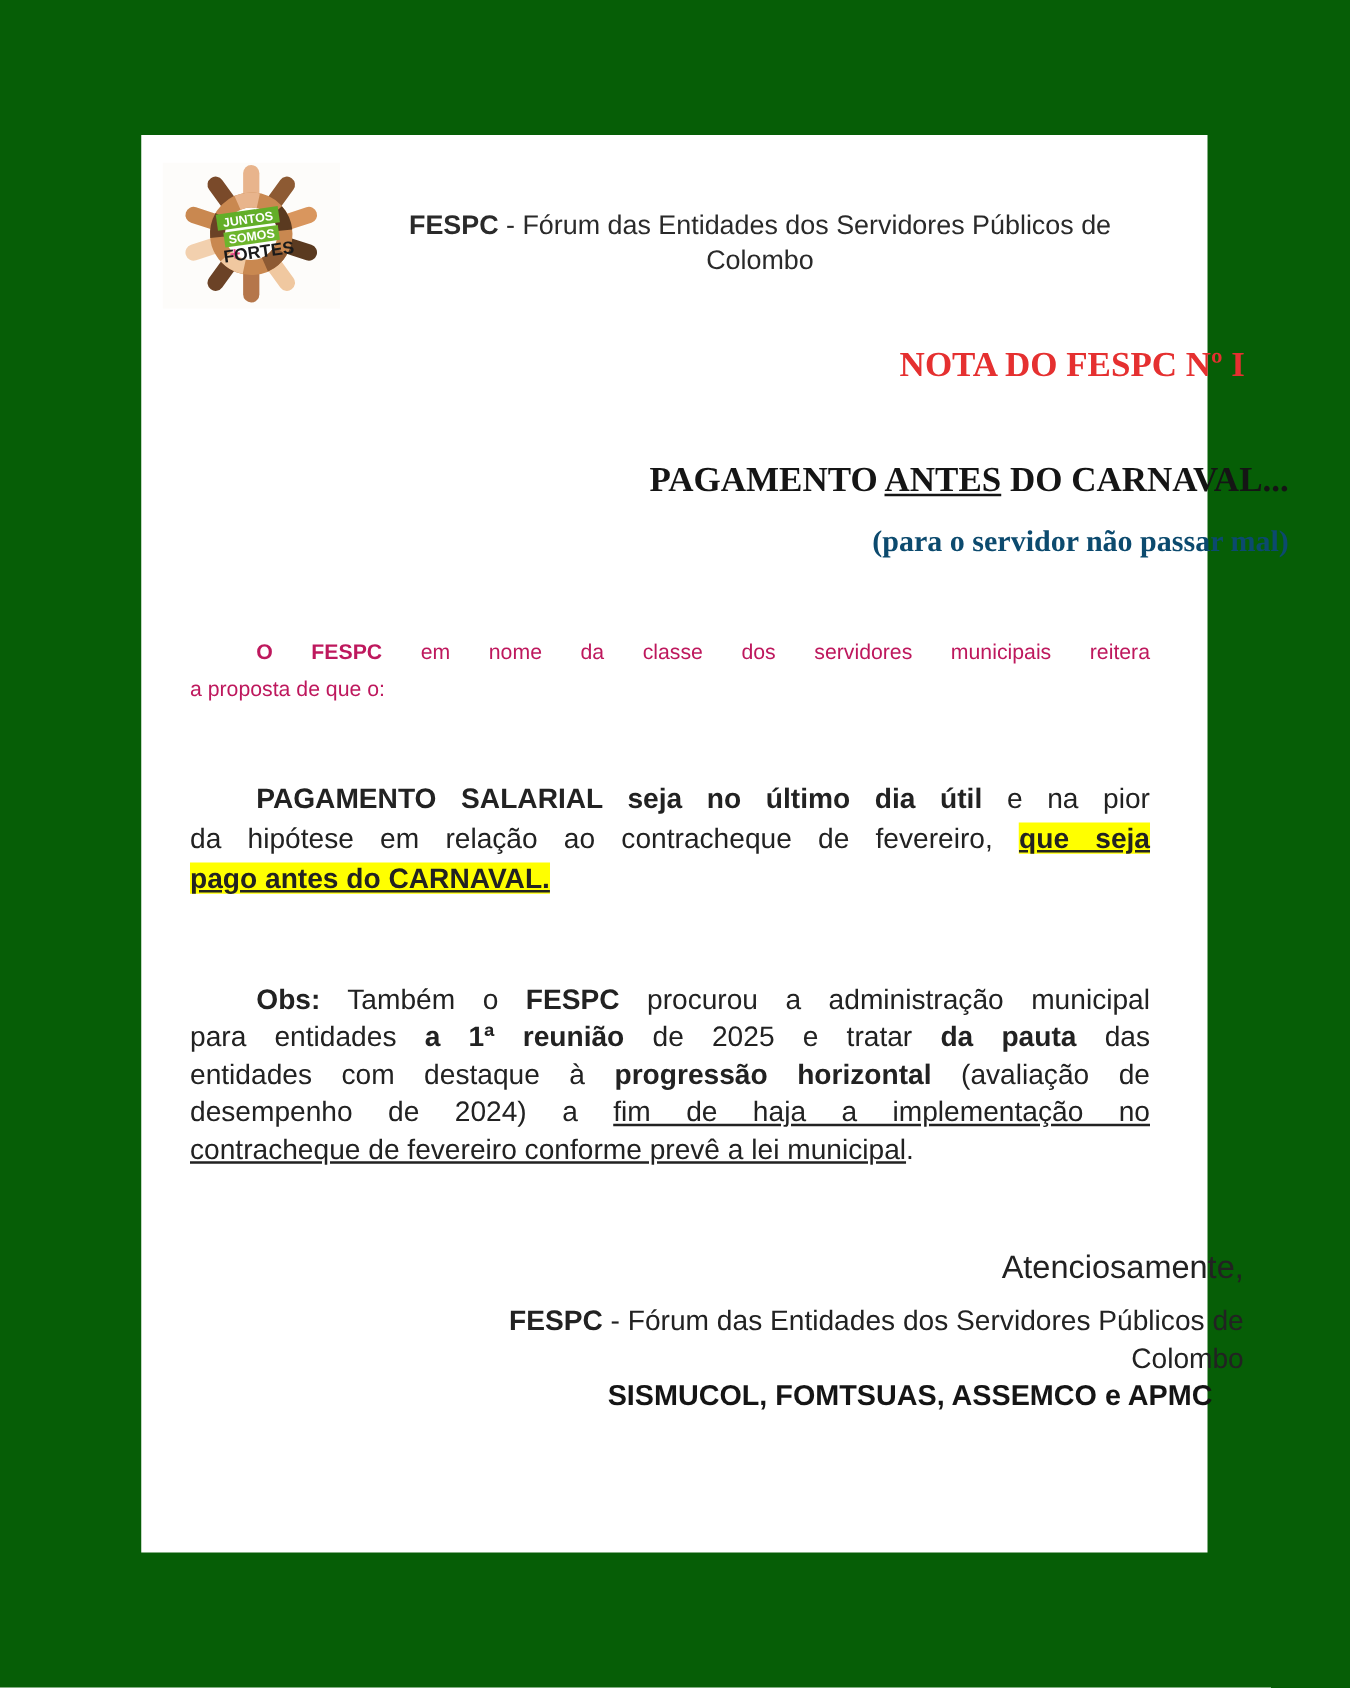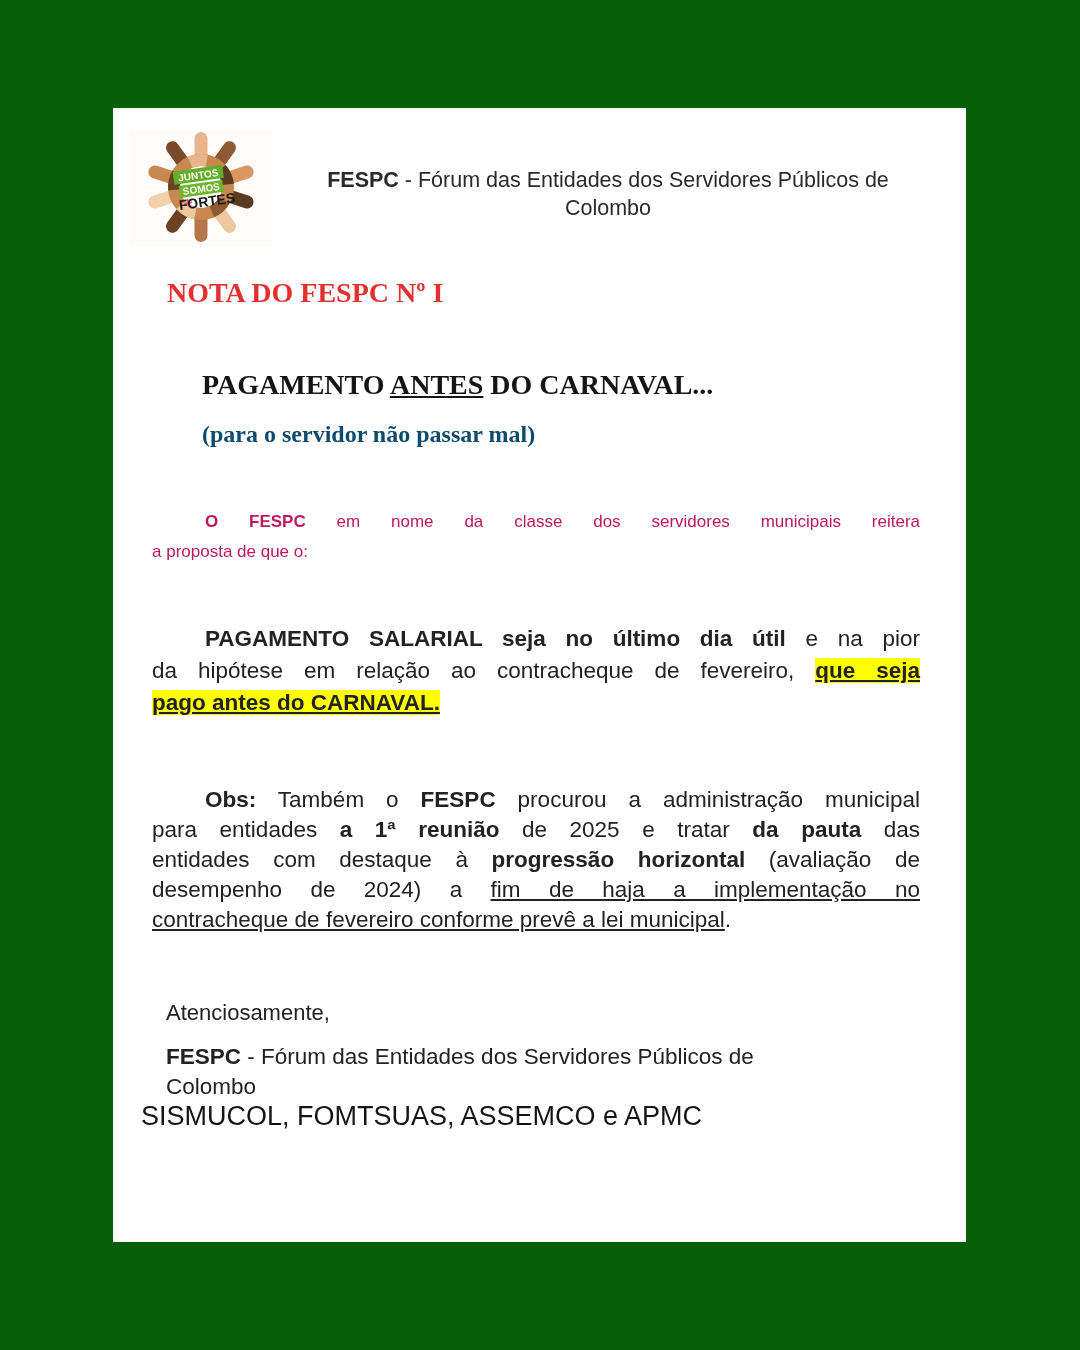--- a/index.html
+++ b/index.html
@@ -14,21 +14,21 @@
     background:#ffffff;color:var(--text-black,#1f1f1f);
   }
   
   .logo{position:absolute;left:17px;top:22px;width:142px;height:117px;}
   .header-text{
     position:absolute;left:180px;top:58px;width:630px;
     text-align:center;font-size:21.5px;line-height:28px;color:#2a2a2a;
   }
   .blockline{display:block;}
   
-  .cblock{position:absolute;left:0;width:853px;text-align:left;padding-left:24px;}
+  .cblock{position:absolute;left:0;width:853px;text-align:right;}
   .shift30{position:relative;left:30px;}
   .shift65{position:relative;left:65px;}
   .shift29{position:relative;left:29px;}
   .shift4{position:relative;left:4px;}
   .nota-title{top:168px;font-family:"Liberation Serif",serif;font-weight:bold;
     font-size:28px;line-height:34px;color:var(--title-red,#e53030);}
   .headline{top:259px;font-family:"Liberation Serif",serif;font-weight:bold;
     font-size:28px;line-height:36px;color:#151515;}
   .headline .u{text-decoration:underline;}
   .subheadline{top:308px;font-family:"Liberation Serif",serif;font-weight:bold;
@@ -40,23 +40,23 @@
   .line{display:block;}
   .just{text-align:justify;text-align-last:justify;}
   .indent{text-indent:53px;}
   .intro{top:399px;}
   .salary{top:515px;line-height:32px;}
   .obs{top:677px;line-height:30px;}
   b{font-weight:bold;}
   .u{text-decoration:underline;margin-top:33px;}
   .hl{background:var(--highlight-yellow,#ffff00);font-weight:bold;text-decoration:underline;}
   
-  .closing{top:890px;font-size:22px;line-height:30px;color:#222;}
+  .closing{top:890px;font-size:26px;line-height:30px;color:#222;}
   .footer-org{top:934px;font-size:22.5px;line-height:30px;color:#222;}
-  .entities{top:993px;font-size:27px;line-height:30px;font-weight:normal;color:#151515;}
+  .entities{top:993px;font-size:23px;line-height:30px;font-weight:bold;color:#151515;}
   .wish{top:1038px;font-size:22px;line-height:34px;font-weight:bold;
     letter-spacing:-0.2px;color:#151515;}
 </style>
 </head>
 <body style="--border-green: #065e06; --title-red: #e53030; --highlight-yellow: #ffff00; --text-black: #1f1f1f; --logo-banner-green: #62ae28; --logo-plus-pink: #e8488a;">
 
 <div class="page">
 
   <svg class="logo" viewBox="0 0 142 117" aria-hidden="true">
     <rect width="142" height="117" fill="#fdfcfa"></rect>

